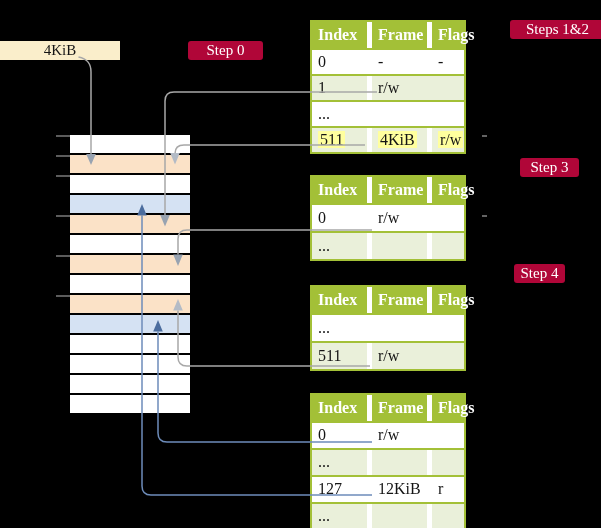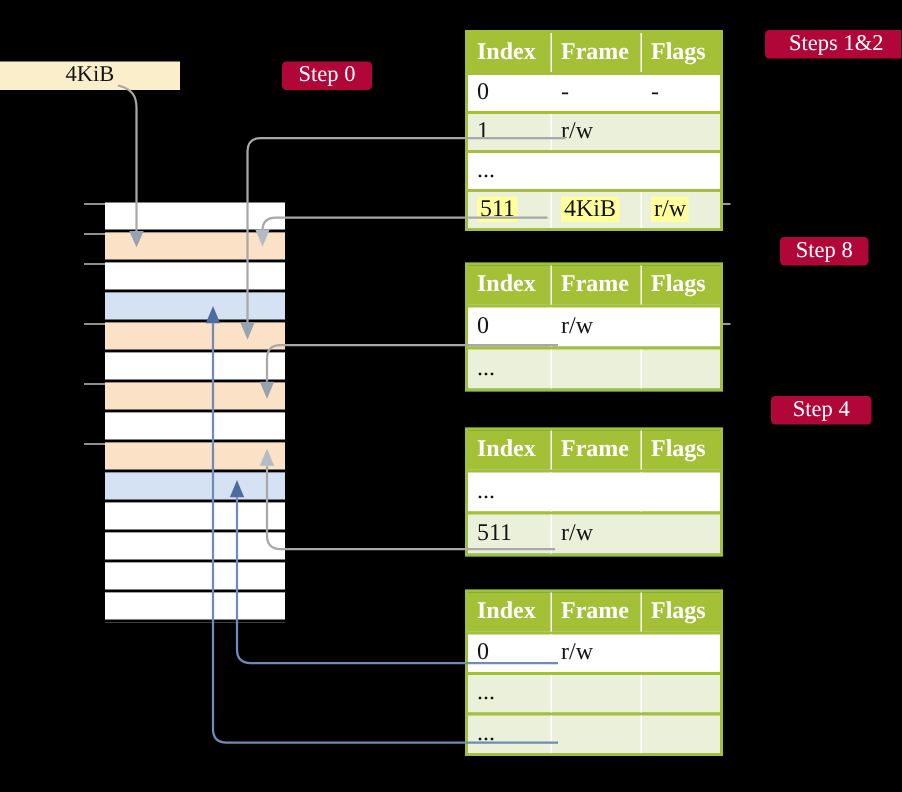--- a/index.html
+++ b/index.html
@@ -10,40 +10,40 @@
   
   .kib-box{
     position:absolute;left:0;top:41px;width:120px;height:19px;
     background:#faeecb;color:#141414;font-size:15px;line-height:19px;text-align:center;
   }
   
   .badge{
     position:absolute;height:19px;background:#b00638;color:#fff;
     font-size:15px;line-height:19px;text-align:center;border-radius:3px;
   }
-  #badge-step0{left:188px;top:41px;width:60px;}
+  #badge-step0{left:188px;top:41px;width:75px;}
   #badge-steps12{left:510px;top:20px;width:95px;border-radius:3px 0 0 3px;}
   #badge-step3{left:520px;top:158px;width:59px;}
-  #badge-step4{left:514px;top:264px;width:67px;}
+  #badge-step4{left:514px;top:264px;width:51px;}
   
   .memcol{position:absolute;left:70px;top:135px;width:120px;}
   .mrow{height:20px;border-bottom:2px solid #000;box-sizing:border-box;}
   .mrow.white{background:#ffffff;}
   .mrow.orange{background:#fbe2c7;}
   .mrow.blue{background:#d5e2f3;}
   
   .ptable{
-    position:absolute;left:310px;width:172px;box-sizing:border-box;
-    border:2px solid #a3c037;background:#15803d;
+    position:absolute;left:310px;width:156px;box-sizing:border-box;
+    border:2px solid #a3c037;background:#eab308;
   }
   .trow{display:grid;grid-template-columns:55px 60px 53px;}
   .trow + .trow{border-top:2px solid #a3c037;}
   .td{padding-left:6px;box-sizing:border-box;font-size:16px;color:#141414;
       overflow:hidden;white-space:nowrap;}
-  .td + .td{border-left:1px solid #ffffff;}
+  .td + .td{border-left:5px solid #ffffff;}
   .thead .td{color:#fff;font-weight:bold;}
   .thead{background:#a3c037;}
   .rowa{background:#ffffff;}
   .rowb{background:#eaf0da;}
   #table-1 .trow{height:26px;} #table-1 .td{line-height:25px;}
   #table-1 .trow.body{height:24px;} #table-1 .trow.body .td{line-height:23px;}
   #table-2 .trow, #table-3 .trow{height:26px;} 
   #table-2 .td, #table-3 .td{line-height:25px;}
   #table-2 .trow.body, #table-3 .trow.body{height:26px;}
   #table-2 .trow.body .td, #table-3 .trow.body .td{line-height:25px;}
@@ -56,21 +56,21 @@
 </style>
 </head>
 <body>
 
 <div class="stage">
 
   <div class="kib-box">4KiB</div>
 
   <div class="badge" id="badge-step0">Step 0</div>
   <div class="badge" id="badge-steps12">Steps 1&amp;2</div>
-  <div class="badge" id="badge-step3">Step 8</div>
+  <div class="badge" id="badge-step3">Step 3</div>
   <div class="badge" id="badge-step4">Step 4</div>
 
   <div class="memcol" id="memcol">
       <div class="mrow white"></div>
       <div class="mrow orange"></div>
       <div class="mrow white"></div>
       <div class="mrow blue"></div>
       <div class="mrow orange"></div>
       <div class="mrow white"></div>
       <div class="mrow orange"></div>
@@ -151,20 +151,25 @@
       <div class="td">Flags</div>
     </div>
     <div class="trow body rowa">
       <div class="td"><span>0</span></div>
       <div class="td"><span>r/w</span></div>
     </div>
     <div class="trow body rowb">
       <div class="td"><span>...</span></div>
       <div class="td"><span></span></div>
       <div class="td"><span></span></div>
+    </div>
+    <div class="trow body rowa">
+      <div class="td"><span>127</span></div>
+      <div class="td"><span>12KiB</span></div>
+      <div class="td"><span>r</span></div>
     </div>
     <div class="trow body rowb">
       <div class="td"><span>...</span></div>
       <div class="td"><span></span></div>
       <div class="td"><span></span></div>
     </div>
   </div>
 
   <svg class="overlay" viewBox="0 0 601 528">
 

